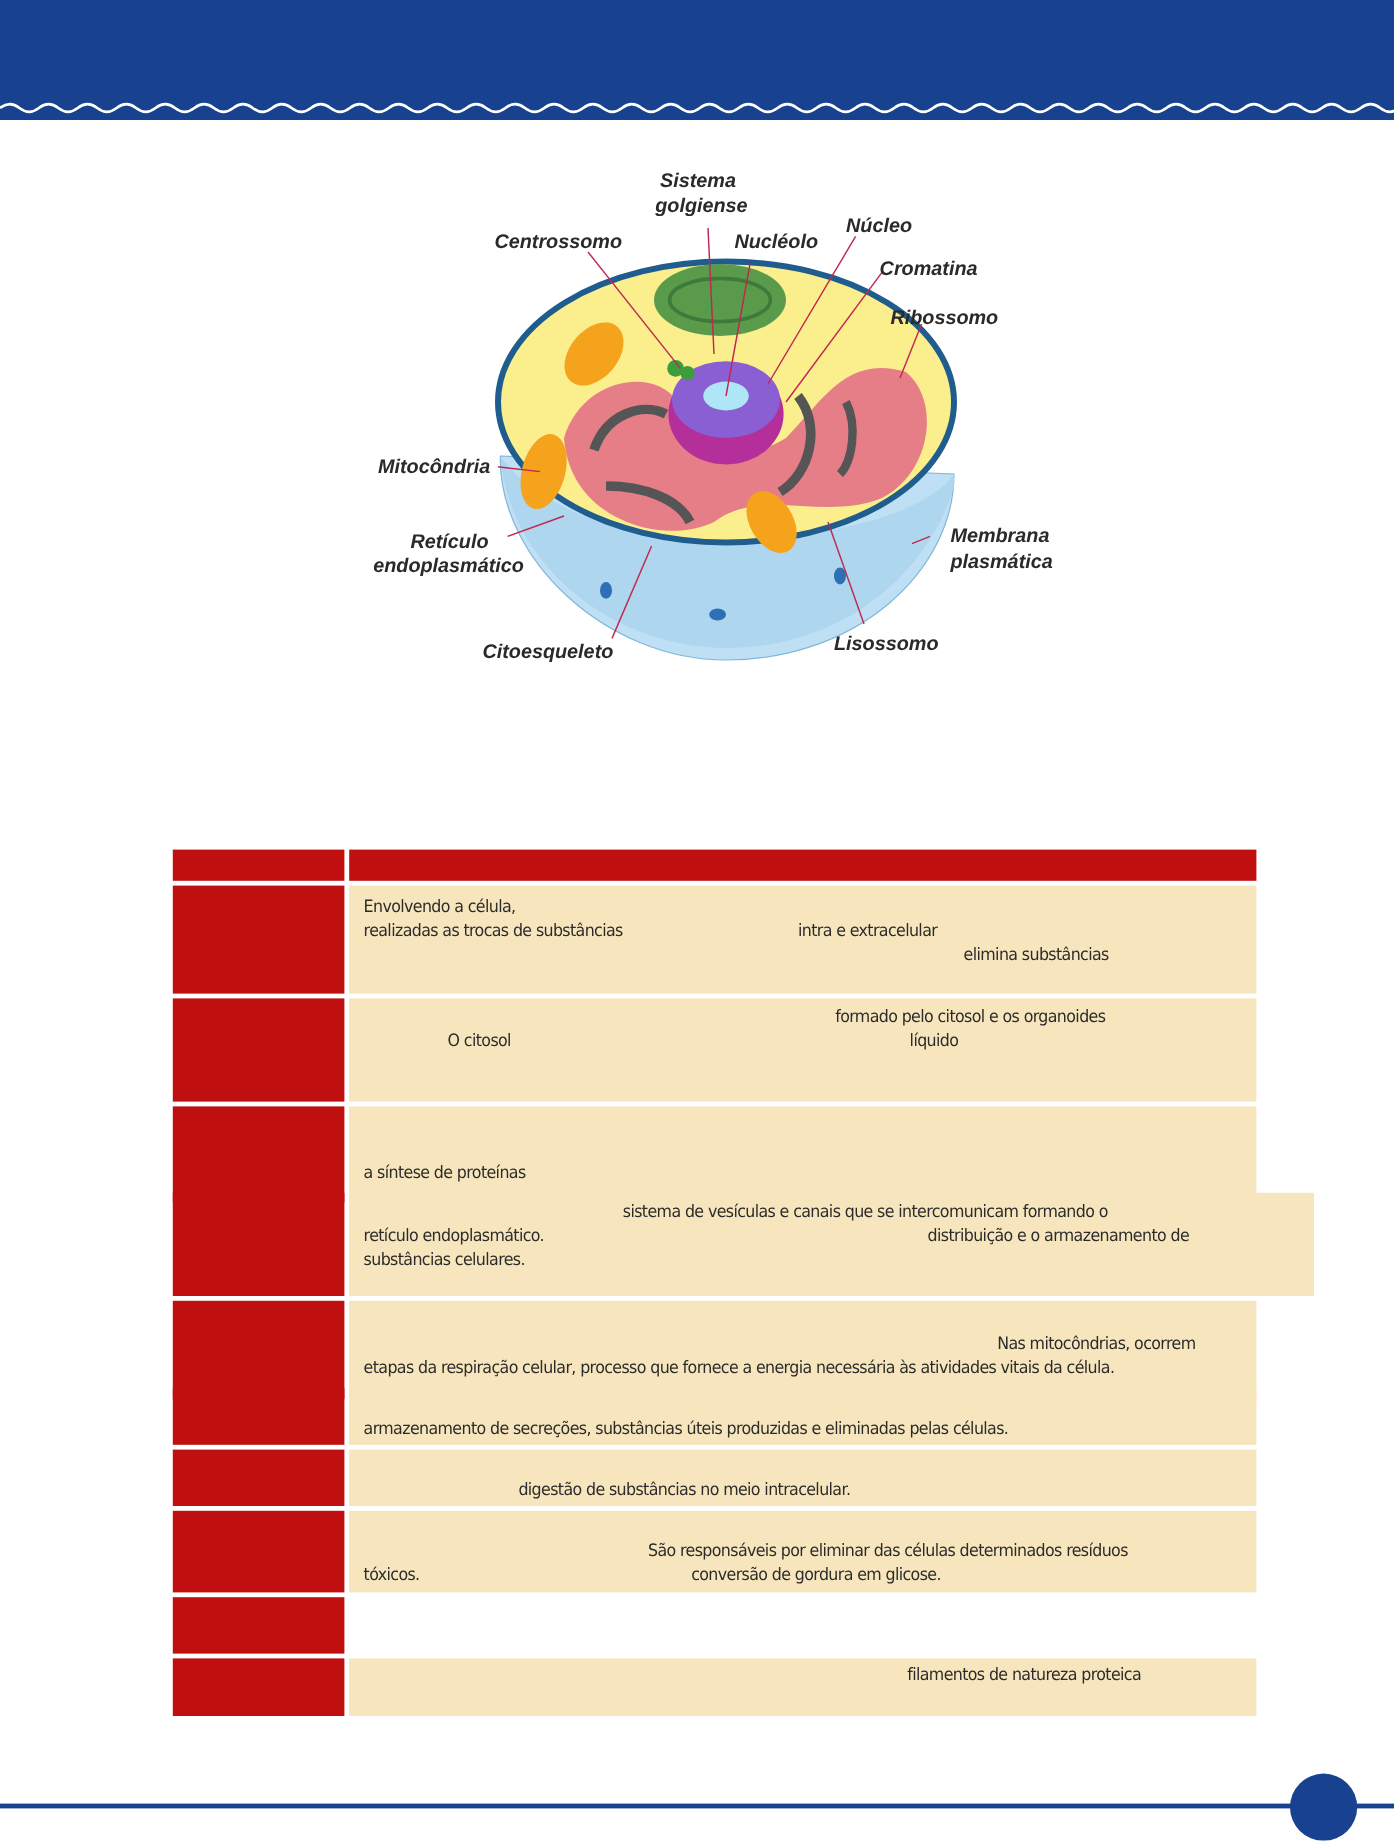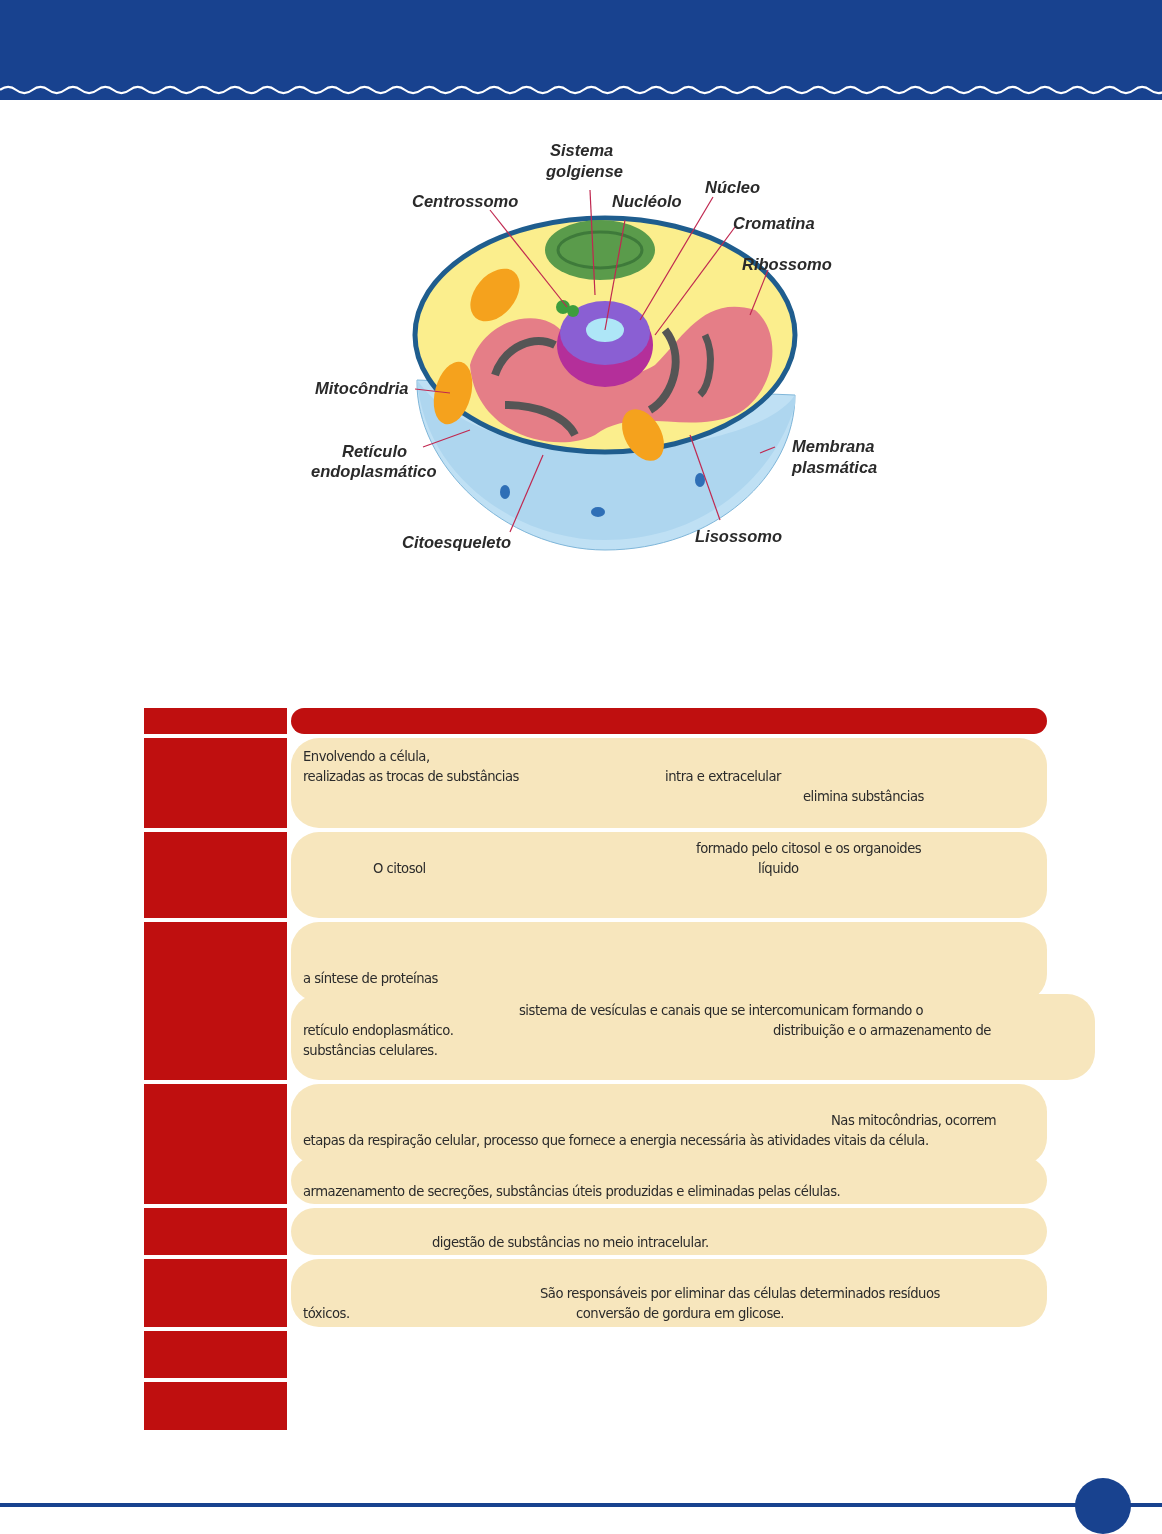--- a/index.html
+++ b/index.html
@@ -5,21 +5,21 @@
     html, body { margin: 0; padding: 0; background: #ffffff; }
     body { width: 1162px; height: 1534px; position: relative; overflow: hidden; font-family: "Liberation Sans", sans-serif; }
     .header-band { position: absolute; left: 0; top: 0; width: 1162px; height: 100px; background: #18428f; }
     .header-band svg { position: absolute; left: 0; top: 82px; }
     .figure { position: absolute; left: 305px; top: 135px; width: 578px; height: 420px; font-style: italic; }
     .figure svg { width: 100%; height: 100%; }
     .lbl { font-family: "Liberation Sans", sans-serif; font-size: 16.5px; fill: #2a2a2a; font-weight: 600; }
     .table { position: absolute; left: 144px; top: 708px; width: 903px; }
     .row { position: absolute; left: 0; width: 903px; }
     .cell-l { position: absolute; left: 0; top: 0; bottom: 0; width: 143px; background: #bf0f0f; }
-    .cell-r { position: absolute; left: 147px; top: 0; bottom: 0; right: 0; background: #f7e6bd; border-radius: 28px; }
+    .cell-r { position: absolute; left: 147px; top: 0; bottom: 0; right: 0; background: #f7e6bd; }
     .hdr .cell-r { background: #bf0f0f; }
     .txt { position: absolute; font-family: "DejaVu Sans", sans-serif; font-size: 14.2px; color: #2b2b2b; white-space: nowrap; letter-spacing: -0.55px; transform: scaleX(0.93); transform-origin: left top; line-height: 20px; }
     .footer-line { position: absolute; left: 0; top: 1503px; width: 1162px; height: 4px; background: #18428f; }
     .page-dot { position: absolute; left: 1075px; top: 1478px; width: 56px; height: 56px; border-radius: 50%; background: #18428f; }
   </style>
 </head>
 <body>
 
 <div class="header-band">
   <svg width="1162" height="14" viewBox="0 0 1162 14">
@@ -153,18 +153,21 @@
           <span class="txt" style="left: 249px; top: 24px;">São responsáveis por eliminar das células determinados resíduos</span>
           <span class="txt" style="left: 12px; top: 44px;">tóxicos.</span>
           <span class="txt" style="left: 285px; top: 44px;">conversão de gordura em glicose.</span>
         </div>
       </div>
       <div class="row" style="top: 623px; height: 47px;">
         <div class="cell-l"></div>
       </div>
       <div class="row" style="top: 674px; height: 48px;">
         <div class="cell-l"></div>
+        <div class="cell-r">
+          <span class="txt" style="left: 465px; top: 4px;">filamentos de natureza proteica</span>
+        </div>
       </div>
     </div>
 </div>
 
 <div class="footer-line"></div>
 <div class="page-dot"></div>
 
 </body></html>

